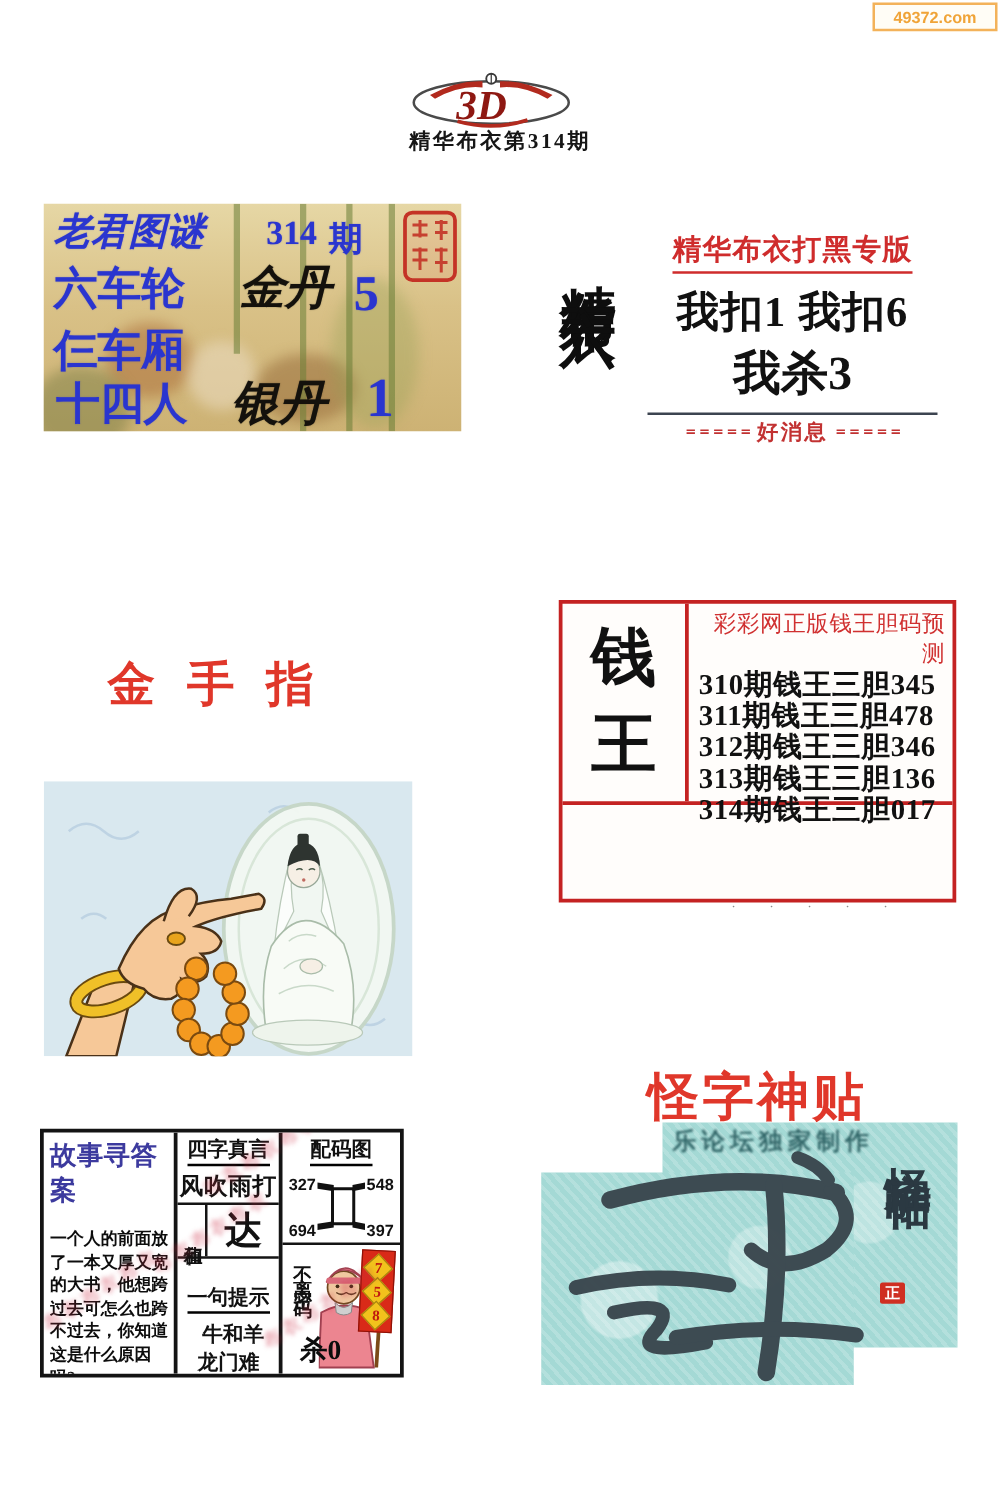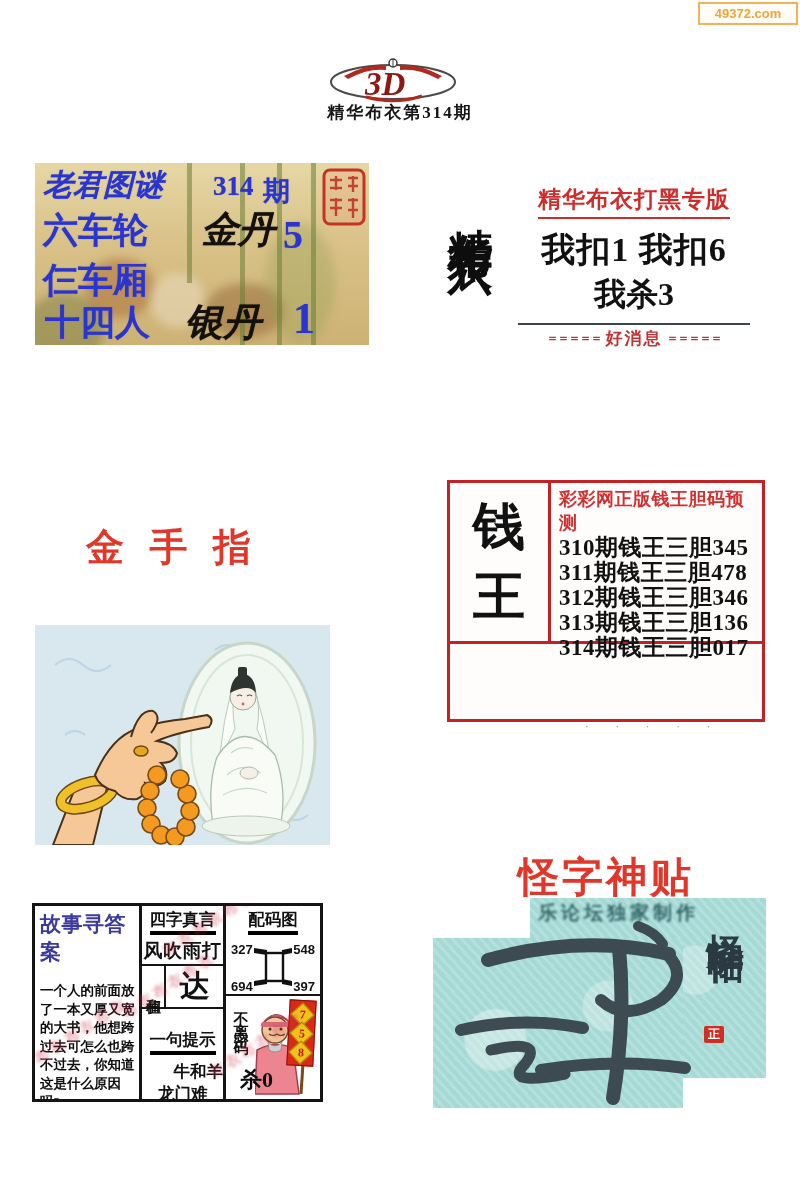--- a/index.html
+++ b/index.html
@@ -24,37 +24,37 @@
   .bamboo{position:absolute;width:5px;background:rgba(105,125,55,.55);filter:blur(.6px);}
   .lj-blue{color:#2a35cf;font-weight:bold;text-shadow:0 0 1px rgba(40,50,200,.6);}
   .lj-black{color:#14110c;font-weight:bold;text-shadow:0 0 1px rgba(0,0,0,.5);}
 
   
   .buyi-six{left:440px;top:192px;height:240px;font-size:45px;font-weight:bold;letter-spacing:5px;color:#0e0e0e;}
   .dahei{left:514px;top:184px;width:240px;text-align:center;}
   .dahei-title{display:inline-block;color:#cf2c2c;font-size:23px;font-weight:bold;letter-spacing:1px;
                border-bottom:2px solid #cf2c2c;padding-bottom:2px;}
   .dahei-l1{margin-top:8px;font-size:34px;font-weight:bold;letter-spacing:1px;}
-  .dahei-l2{font-size:32px;font-weight:bold;}
+  .dahei-l2{font-size:38px;font-weight:bold;}
   .dahei-rule{margin:6px 4px 0 4px;border-top:2px solid #3c4450;}
   .dahei-banner{margin-top:2px;display:flex;align-items:center;justify-content:center;gap:4px;color:#c23232;font-weight:bold;}
   .dahei-banner .eq{font-size:12px;letter-spacing:-1px;}
   .dahei-banner .gm{font-size:17px;letter-spacing:2px;}
 
   
   .jsz-title{left:86px;top:522px;font-size:38px;font-weight:bold;color:#e0372a;letter-spacing:8px;}
   .finger-img{left:35px;top:625px;width:295px;height:220px;}
 
   
   .qw{left:447px;top:480px;width:312px;height:236px;border:3px solid #c42222;background:#fffdfb;}
   .qw-top{display:flex;height:158px;border-bottom:3px solid #c42222;}
   .qw-left{width:98px;border-right:3px solid #c42222;display:flex;flex-direction:column;align-items:center;justify-content:center;gap:14px;}
   .qw-char{font-size:52px;font-weight:bold;line-height:56px;}
   .qw-right{flex:1;padding:4px 6px 0 8px;}
-  .qw-head{color:#d03030;font-size:18px;font-weight:bold;letter-spacing:.5px;}
+  .qw-head{color:#d03030;font-size:18px;font-weight:normal;letter-spacing:.5px;text-align:right;}
   .qw-row{font-size:23px;font-weight:bold;line-height:25px;letter-spacing:.5px;}
   .qw-dashes{left:585px;top:720px;color:#8a8a8a;font-size:11px;letter-spacing:12px;}
 
   
   .gz-title{left:518px;top:850px;font-size:41px;font-weight:bold;color:#e0372a;letter-spacing:3px;}
   .teal{background:
         repeating-linear-gradient(48deg,rgba(255,255,255,.18) 0 3px,rgba(0,0,0,0) 3px 7px),
         radial-gradient(circle at 25% 60%,rgba(255,255,255,.35) 0 14%,rgba(0,0,0,0) 15%),
         radial-gradient(circle at 70% 40%,rgba(255,255,255,.28) 0 12%,rgba(0,0,0,0) 13%),
         #a4d9d5;}
@@ -71,26 +71,26 @@
   
   .tbl{left:32px;top:903px;width:285px;height:193px;border:3px solid #141414;display:flex;background:#fff;overflow:hidden;}
   .tbl .c1{width:107px;border-right:3px solid #141414;padding:4px 3px 0 5px;box-sizing:border-box;}
   .tbl .c2{width:84px;border-right:3px solid #141414;box-sizing:border-box;display:flex;flex-direction:column;}
   .tbl .c3{flex:1;display:flex;flex-direction:column;}
   .story-title{color:#3c3a9e;font-size:21px;font-weight:bold;letter-spacing:.5px;}
   .story-text{margin-top:16px;font-size:13.5px;font-weight:bold;line-height:18.5px;color:#0d0d0d;}
   .c2-cell1{height:62px;border-bottom:2.5px solid #141414;text-align:center;}
   .c2-cell2{height:46px;border-bottom:2.5px solid #141414;display:flex;align-items:stretch;}
   .c2-cell3{flex:1;padding-top:17px;text-align:center;}
-  .u-title{display:inline-block;font-size:16.5px;font-weight:bold;border-bottom:4px solid #000000;margin-top:3px;}
+  .u-title{display:inline-block;font-size:16.5px;font-weight:bold;border-bottom:2px solid #000000;margin-top:3px;}
   .fourchar{font-size:19px;font-weight:bold;margin-top:3px;letter-spacing:.5px;}
   .hz-label{width:22px;border-right:2px solid #141414;font-size:15px;font-weight:bold;display:flex;
             align-items:center;justify-content:center;}
   .hz-val{flex:1;font-size:30px;font-weight:bold;display:flex;align-items:center;justify-content:center;}
-  .hint1{font-size:16.5px;font-weight:bold;margin-top:6px;text-align:right;padding-left:8px;}
+  .hint1{font-size:16.5px;font-weight:bold;margin-top:6px;text-align:center;padding-left:8px;}
   .hint2{font-size:16.5px;font-weight:bold;text-align:left;padding-left:16px;}
   .c3-top{height:88px;border-bottom:2.5px solid #141414;text-align:center;}
   .c3-bottom{flex:1;position:relative;}
   .secret{position:absolute;left:5px;top:5px;font-size:15px;font-weight:bold;letter-spacing:9px;height:95px;}
   .manwrap{position:absolute;right:1px;top:2px;width:64px;height:98px;}
   .flag{position:absolute;right:4px;top:2px;width:25px;height:64px;background:#d92a18;border:1px solid #8f1208;
         transform:rotate(3deg);display:flex;flex-direction:column;align-items:center;justify-content:center;gap:2px;}
   .diamond{width:15px;height:15px;background:#f2c21c;border:1px solid #a8840e;transform:rotate(45deg);
            display:flex;align-items:center;justify-content:center;}
   .diamond span{transform:rotate(-45deg);color:#c01810;font-size:12px;font-weight:bold;}
@@ -138,21 +138,21 @@
         <path d="M26,10 h10 M31,8 v16 M26,18 h10"></path>
         <path d="M8,32 h12 M8,40 h12 M14,30 v18"></path>
         <path d="M26,32 h10 M26,42 h10 M31,30 v20"></path>
       </g>
     </svg>
 
     <div class="abs lj-blue" style="left:8px;top:2px;font-size:30px;font-style:italic;">老君图谜</div>
     <div class="abs lj-blue" style="left:178px;top:8px;font-size:27px;">314</div>
     <div class="abs lj-blue" style="left:228px;top:10px;font-size:27px;">期</div>
     <div class="abs lj-blue" style="left:8px;top:44px;font-size:35px;">六车轮</div>
-    <div class="abs lj-black" style="left:166px;top:42px;font-size:37px;font-style:italic;">金丹</div>
+    <div class="abs lj-black" style="left:156px;top:42px;font-size:37px;font-style:italic;">金丹</div>
     <div class="abs lj-blue" style="left:248px;top:48px;font-size:40px;">5</div>
     <div class="abs lj-blue" style="left:8px;top:94px;font-size:35px;text-align:center;">仨车厢</div>
     <div class="abs lj-blue" style="left:10px;top:136px;font-size:35px;">十四人</div>
     <div class="abs lj-black" style="left:150px;top:134px;font-size:38px;font-style:italic;">银丹</div>
     <div class="abs lj-blue" style="left:258px;top:130px;font-size:44px;">1</div>
   </div>
 
   <div class="abs buyi-six vert">精华布衣六</div>
 
   <div class="abs dahei">

